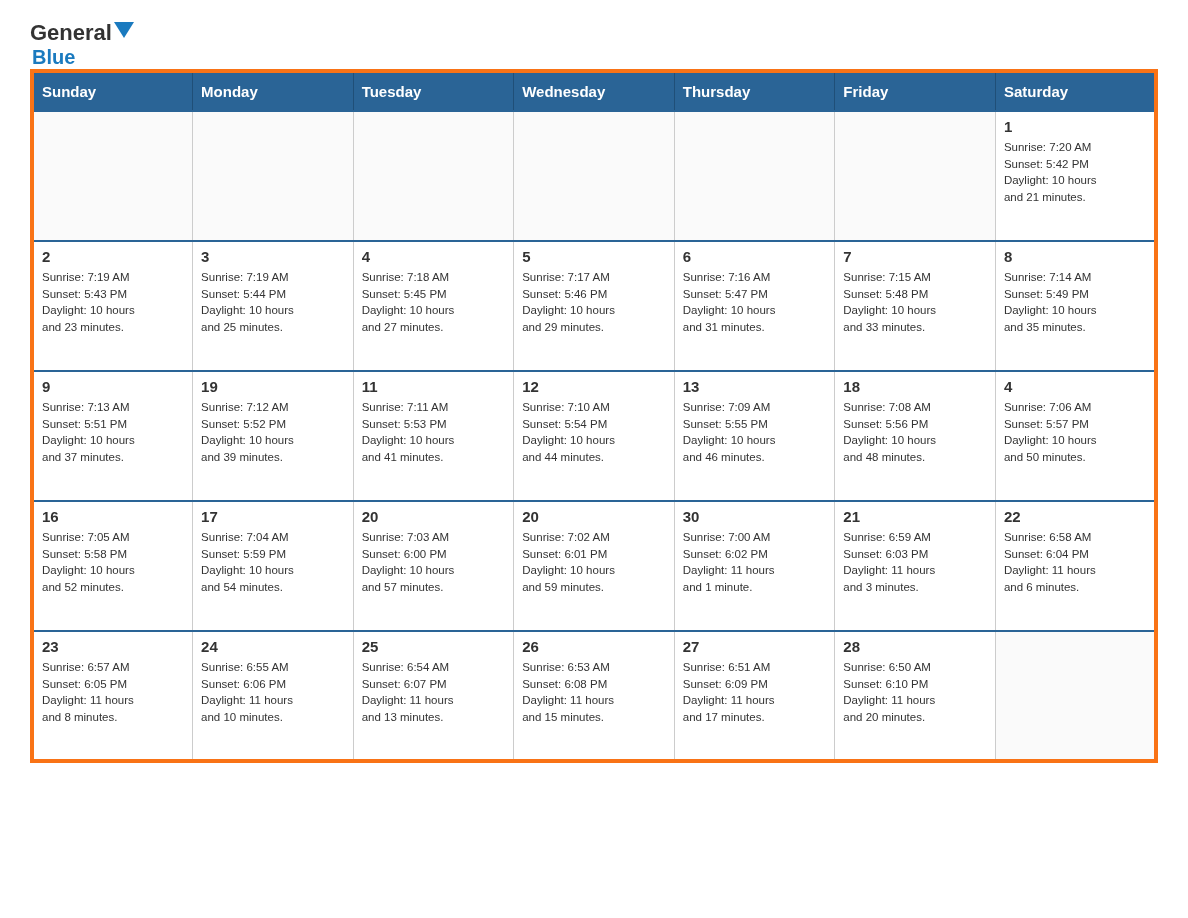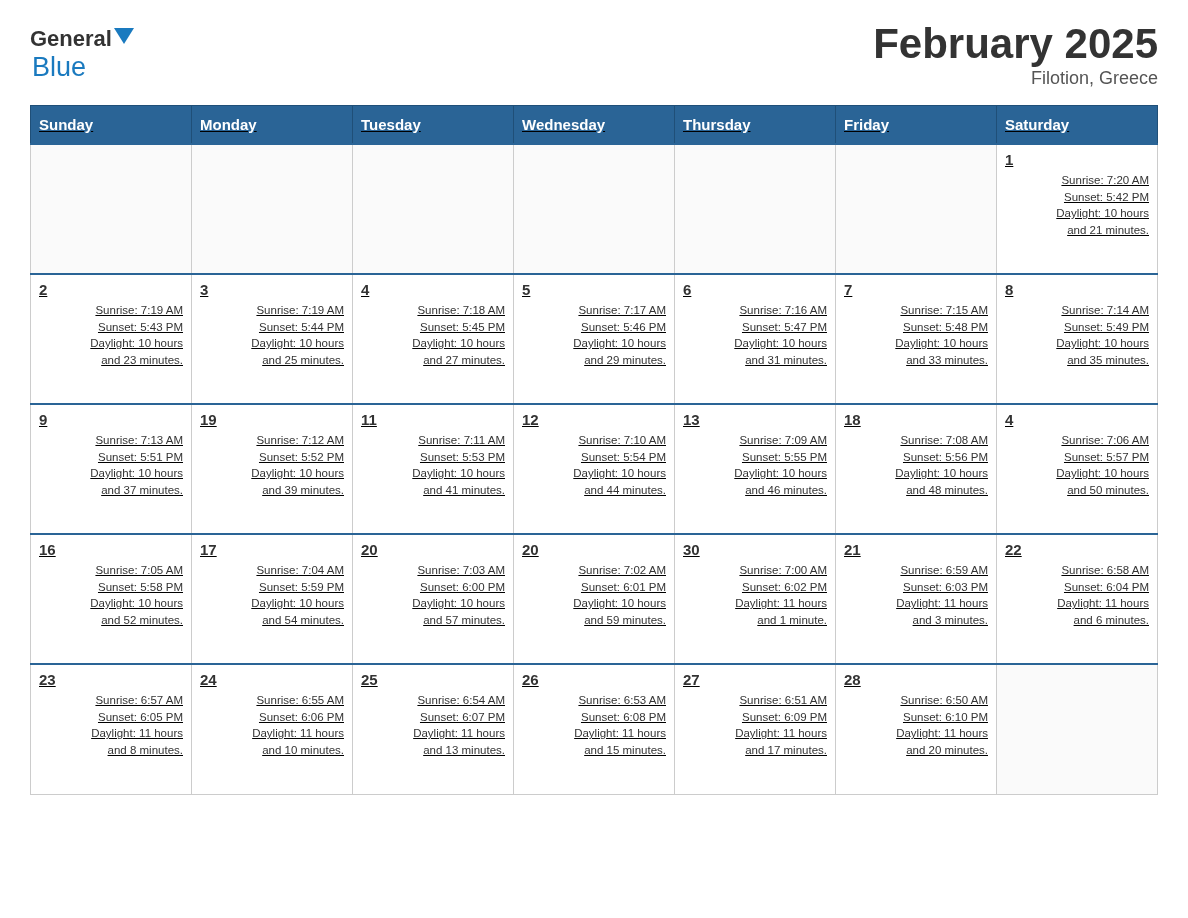--- a/index.html
+++ b/index.html
@@ -6,56 +6,55 @@
     body {
       font-family: Arial, sans-serif;
       background: #fff;
       padding: 20px 30px;
       width: 1188px;
       min-height: 918px;
     }
     .header {
       display: flex;
       justify-content: space-between;
-      align-items: center;
-      margin-bottom: 16px;
+      align-items: flex-start;
+      margin-bottom: 0;
     }
     .logo {
       display: flex;
       align-items: center;
       gap: 4px;
     }
     .logo-text-general {
       font-size: 22px;
       font-weight: bold;
       color: #333;
     }
     .logo-text-blue {
-      font-size: 27px;
-      font-weight: normal;
+      font-size: 20px;
+      font-weight: bold;
       color: #1a7abf;
     }
     .title-block {
       text-align: right;
     }
     .title-block h1 {
       font-size: 42px;
       font-weight: bold;
       color: #333;
     }
     .title-block h2 {
       font-size: 18px;
       font-weight: normal;
       color: #555;
     }
     .calendar {
       width: 100%;
       border-collapse: collapse;
-      border: 1px solid #f97316;
-      text-decoration: underline;
+      border: 4px solid #f97316;
     }
     .calendar thead th {
       background-color: #2a6496;
       color: #fff;
       padding: 10px 8px;
       font-size: 15px;
       font-weight: bold;
       text-align: left;
       border: 1px solid #1f4f78;
     }
@@ -73,21 +72,20 @@
       font-size: 15px;
       font-weight: bold;
       color: #333;
       display: block;
       margin-bottom: 4px;
     }
     .day-info {
       font-size: 11.5px;
       color: #333;
       line-height: 1.45;
-      text-align: right;
     }
     .calendar tbody tr {
       border-top: 2px solid #2a6496;
     }
     .empty-cell {
       background: #fafafa;
     }
   </style>
 </head>
 <body>
@@ -99,24 +97,20 @@
         <span class="logo-text-general">General</span>
         <div style="display:inline-block; margin-left:2px; margin-top:2px;">
           <svg width="20" height="20" viewBox="0 0 20 20">
             <polygon points="0,0 20,0 10,16" fill="#1a7abf"></polygon>
           </svg>
         </div>
       </div>
       <span class="logo-text-blue" style="margin-left:2px;">Blue</span>
     </div>
   </div>
-  <div class="title-block">
-    <h1>February 2025</h1>
-    <h2>Filotion, Greece</h2>
-  </div>
 </div>
 
 <table class="calendar">
   <thead>
     <tr>
     <th>Sunday</th>
         <th>Monday</th>
         <th>Tuesday</th>
         <th>Wednesday</th>
         <th>Thursday</th>

